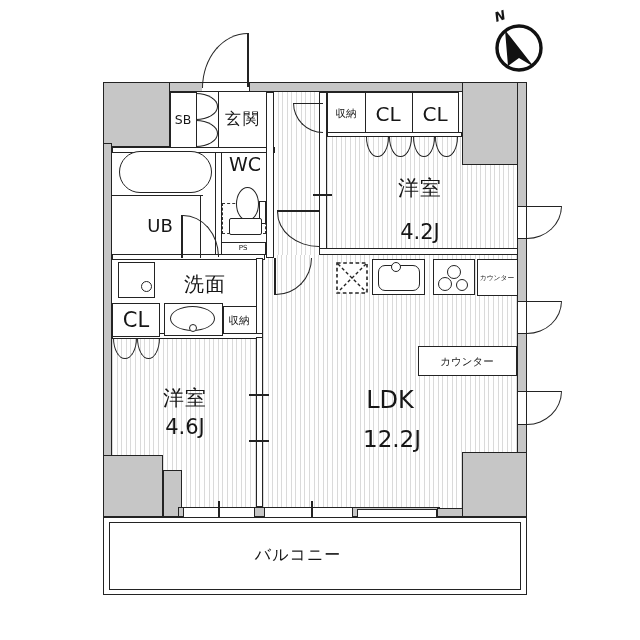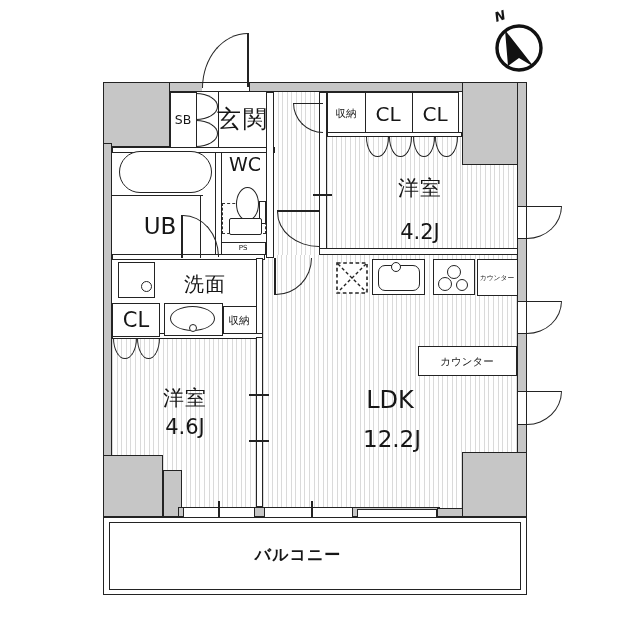--- a/index.html
+++ b/index.html
@@ -136,33 +136,33 @@
   <div class="abs" style="left:103px;top:517px;width:424px;height:78px;background:#fff;border:1.6px solid #232323;"></div>
   <div class="abs" style="left:109px;top:522px;width:412px;height:68px;border:1.2px solid #232323;"></div>
 
   <svg class="abs" style="left:493px;top:22px;" width="52" height="52" viewBox="0 0 52 52">
     <circle cx="26" cy="26" r="22" fill="none" stroke="#111" stroke-width="3.4"></circle>
     <polygon points="12,8 41,45 26,36 15,44" fill="#111"></polygon>
   </svg>
   <div class="lbl" style="left:500px;top:16px;font-size:13px;font-weight:bold;font-style:italic;transform:translate(-50%,-50%) rotate(-18deg);">N</div>
 
   <div class="lbl" style="left:183px;top:120px;font-size:12.5px;">SB</div>
-  <div class="lbl" style="left:243px;top:119px;font-size:24px;letter-spacing:2px;">玄関</div>
+  <div class="lbl" style="left:243px;top:119px;font-size:16px;letter-spacing:2px;">玄関</div>
   <div class="lbl" style="left:346px;top:113px;font-size:10.5px;">収納</div>
   <div class="lbl" style="left:388px;top:114px;font-size:20px;">CL</div>
   <div class="lbl" style="left:435px;top:114px;font-size:20px;">CL</div>
   <div class="lbl" style="left:420px;top:188px;font-size:21px;letter-spacing:1px;">洋室</div>
   <div class="lbl" style="left:420px;top:232px;font-size:21px;">4.2J</div>
   <div class="lbl" style="left:245px;top:164px;font-size:19px;">WC</div>
-  <div class="lbl" style="left:160px;top:226px;font-size:23px;">UB</div>
+  <div class="lbl" style="left:160px;top:226px;font-size:18px;">UB</div>
   <div class="lbl" style="left:243px;top:248px;font-size:7px;">PS</div>
   <div class="lbl" style="left:205px;top:284px;font-size:20px;letter-spacing:1px;">洗面</div>
   <div class="lbl" style="left:136px;top:320px;font-size:21px;">CL</div>
   <div class="lbl" style="left:239px;top:320px;font-size:10.5px;">収納</div>
   <div class="lbl" style="left:185px;top:398px;font-size:21px;letter-spacing:1px;">洋室</div>
   <div class="lbl" style="left:185px;top:427px;font-size:21px;">4.6J</div>
   <div class="lbl" style="left:390px;top:400px;font-size:24px;">LDK</div>
   <div class="lbl" style="left:392px;top:439px;font-size:23px;">12.2J</div>
   <div class="lbl" style="left:497px;top:278px;font-size:6.8px;">カウンター</div>
   <div class="lbl" style="left:467px;top:361px;font-size:10.5px;">カウンター</div>
-  <div class="lbl" style="left:298px;top:555px;font-size:16px;letter-spacing:1px;font-weight:bold;">バルコニー</div>
+  <div class="lbl" style="left:298px;top:555px;font-size:16px;letter-spacing:1px;">バルコニー</div>
 
 </div>
 
 </body></html>

